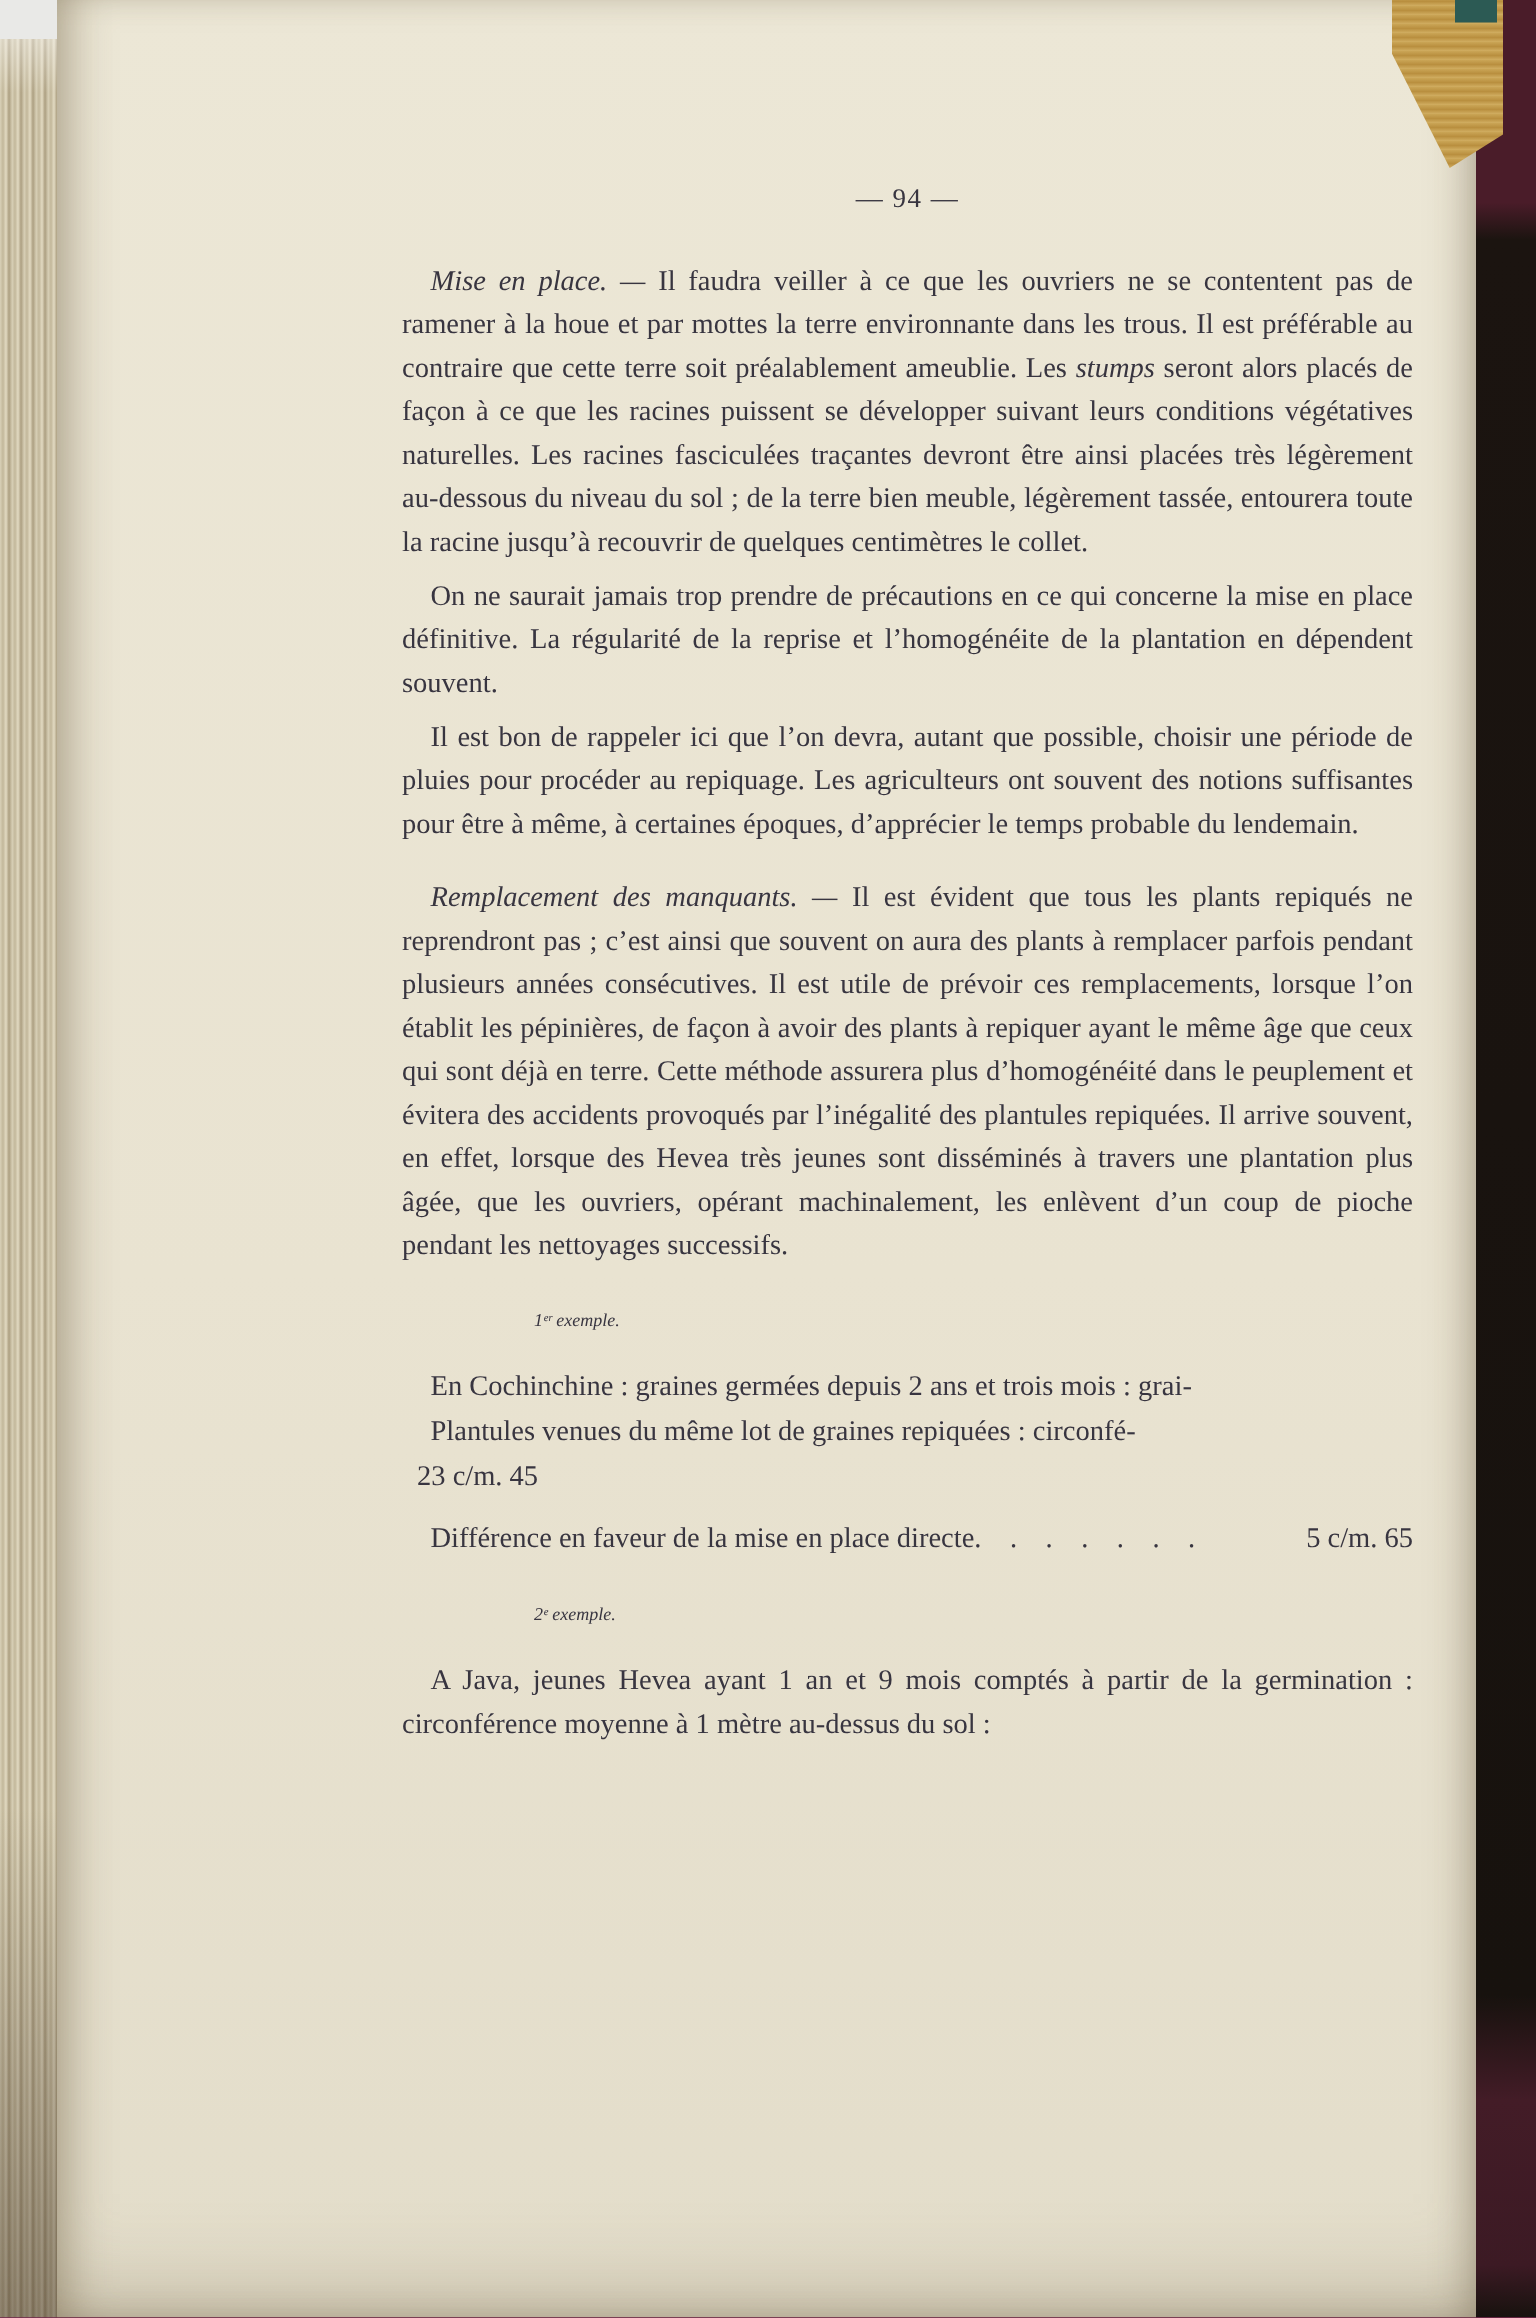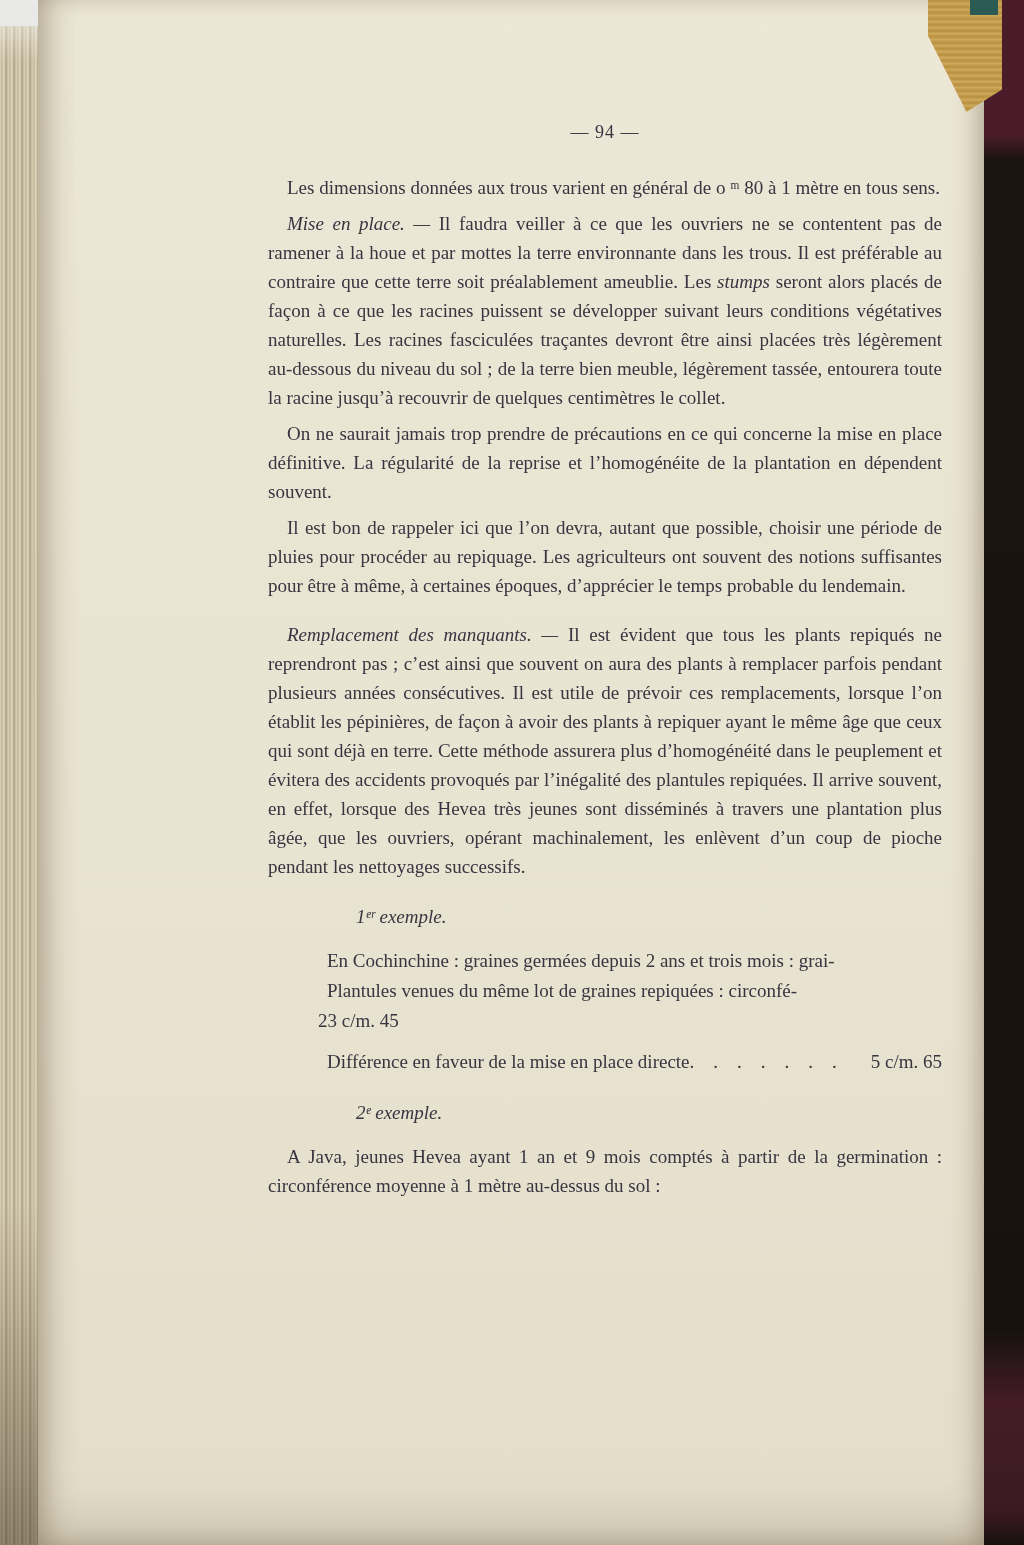--- a/index.html
+++ b/index.html
@@ -39,22 +39,22 @@
   .content{
     position:absolute;left:268px;top:118px;width:674px;
     color:#383540;font-size:19px;line-height:29px;text-align:justify;
   }
   .pagenum{
     text-align:center;font-size:18px;letter-spacing:1px;margin:0 0 26px 0;
   }
   .para{margin:0 0 7px 0;text-indent:19px;}
   .gap-top{margin-top:20px;}
   .lead,.em{font-style:italic;}
-  .exheading{font-style:italic;margin:21px 0 15px 0;padding-left:88px;font-size:19px;}
-  .measure{line-height:30px;margin-left:40px;}
+  .exheading{font-style:italic;margin:21px 0 15px 0;padding-left:88px;font-size:12px;}
+  .measure{line-height:30px;}
   .mline{display:flex;justify-content:space-between;align-items:baseline;}
   .mval{white-space:nowrap;padding-left:10px;}
   .ind1{padding-left:19px;}
   .ind2{padding-left:33px;}
   .mgap{margin-top:11px;}
   
   .source-bar{
     position:absolute;left:0;right:0;bottom:0;height:31px;
     background:rgba(12,12,12,.82);
     display:flex;align-items:center;justify-content:flex-end;
@@ -74,21 +74,20 @@
   <div class="page"></div>
 
   <div class="cover-right"></div>
   <div class="tr-pages"></div>
   <div class="tr-teal"></div>
 
   <div class="content">
 
     <p class="pagenum">— 94 —</p>
 
-    <p class="para"><span class="lead"></span><span>Les dimensions données aux trous varient en général de o ᵐ 80 à 1 mètre en tous sens.</span><span class="em"></span><span></span></p>
 
     <p class="para"><span class="lead">Mise en place. — </span><span>Il faudra veiller à ce que les ouvriers ne se contentent pas de ramener à la houe et par mottes la terre environnante dans les trous. Il est préférable au contraire que cette terre soit préalablement ameublie. Les </span><span class="em">stumps</span><span> seront alors placés de façon à ce que les racines puissent se développer suivant leurs conditions végétatives naturelles. Les racines fasciculées traçantes devront être ainsi placées très légèrement au-dessous du niveau du sol ; de la terre bien meuble, légèrement tassée, entourera toute la racine jusqu’à recouvrir de quelques centimètres le collet.</span></p>
 
     <p class="para"><span class="lead"></span><span>On ne saurait jamais trop prendre de précautions en ce qui concerne la mise en place définitive. La régularité de la reprise et l’homogénéite de la plantation en dépendent souvent.</span><span class="em"></span><span></span></p>
 
     <p class="para"><span class="lead"></span><span>Il est bon de rappeler ici que l’on devra, autant que possible, choisir une période de pluies pour procéder au repiquage. Les agriculteurs ont souvent des notions suffisantes pour être à même, à certaines époques, d’apprécier le temps probable du lendemain.</span><span class="em"></span><span></span></p>
 
     <p class="para gap-top"><span class="lead">Remplacement des manquants. — </span><span>Il est évident que tous les plants repiqués ne reprendront pas ; c’est ainsi que souvent on aura des plants à remplacer parfois pendant plusieurs années consécutives. Il est utile de prévoir ces remplacements, lorsque l’on établit les pépinières, de façon à avoir des plants à repiquer ayant le même âge que ceux qui sont déjà en terre. Cette méthode assurera plus d’homogénéité dans le peuplement et évitera des accidents provoqués par l’inégalité des plantules repiquées. Il arrive souvent, en effet, lorsque des Hevea très jeunes sont disséminés à travers une plantation plus âgée, que les ouvriers, opérant machinalement, les enlèvent d’un coup de pioche pendant les nettoyages successifs.</span><span class="em"></span><span></span></p>
 
 

